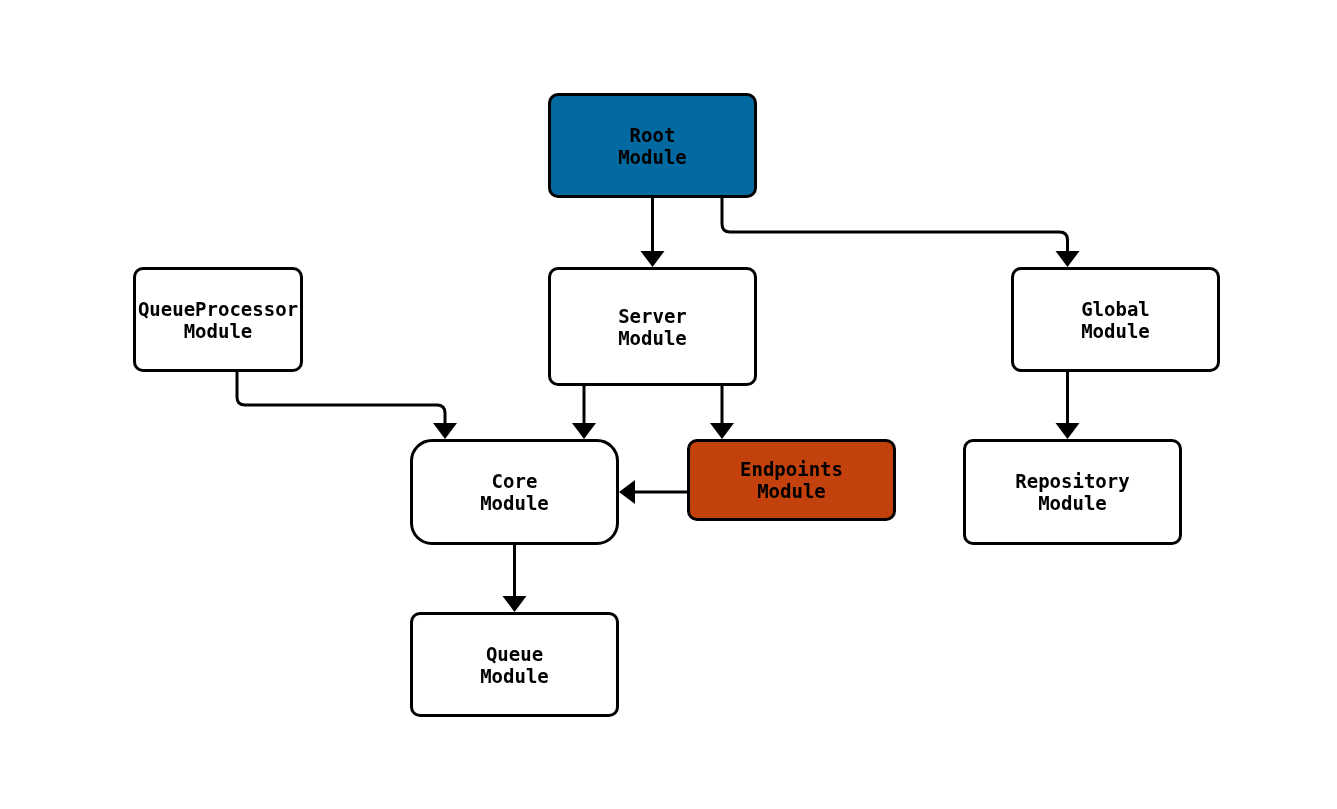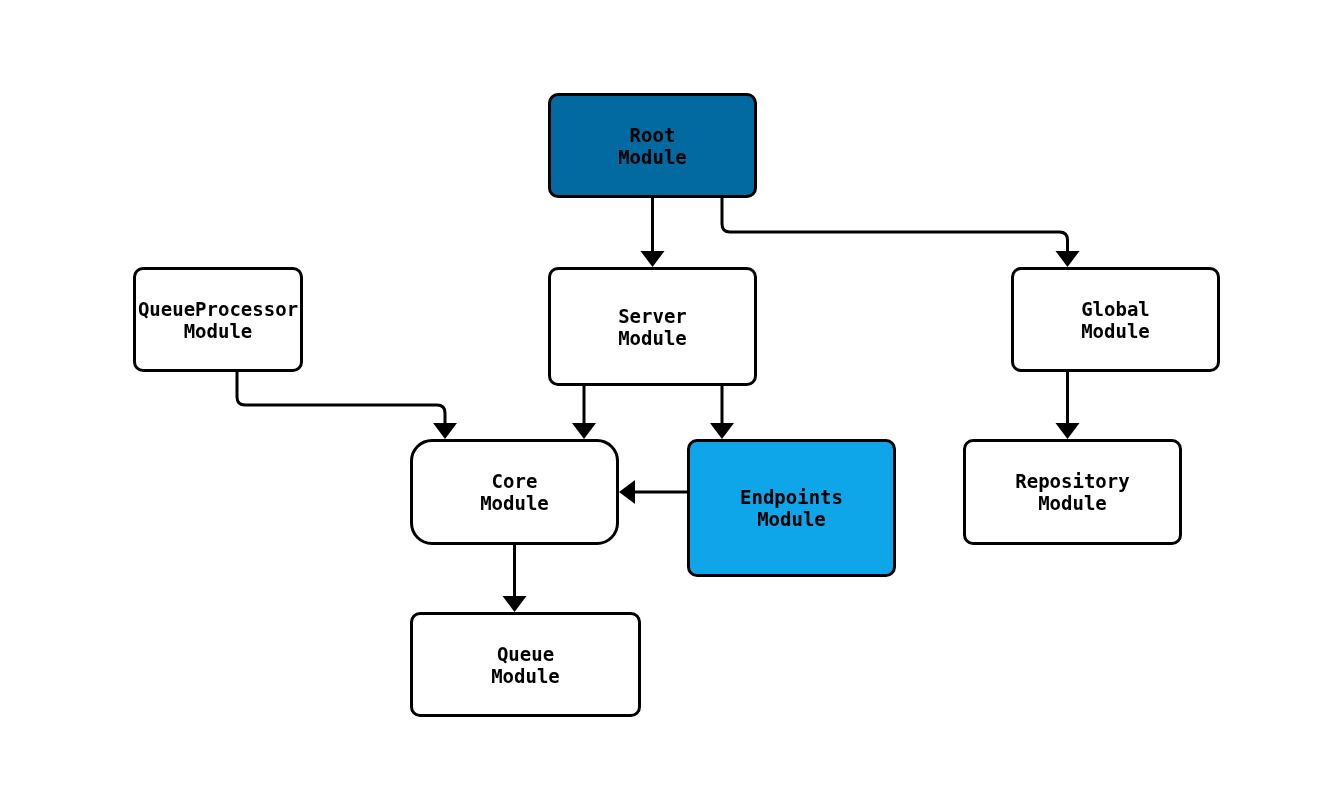--- a/index.html
+++ b/index.html
@@ -93,26 +93,26 @@
         <div>Module</div>
       </div>
       <div class="node" style="left: 963px; top: 267px; width: 209px; height: 105px; border-color: rgb(0, 0, 0); background: rgb(255, 255, 255); color: rgb(0, 0, 0); margin-left: 48px;">
         <div>Global</div>
         <div>Module</div>
       </div>
       <div class="node" style="left: 410px; top: 439px; width: 209px; height: 106px; border-color: rgb(0, 0, 0); background: rgb(255, 255, 255); color: rgb(0, 0, 0); border-radius: 22px;">
         <div>Core</div>
         <div>Module</div>
       </div>
-      <div class="node" style="left: 687px; top: 439px; width: 209px; height: 138px; border-color: rgb(0, 0, 0); background: #0ea5e9; color: rgb(0, 0, 0);">
+      <div class="node" style="left: 687px; top: 439px; width: 209px; height: 82px; border-color: rgb(0, 0, 0); background: #c2410c; color: rgb(0, 0, 0);">
         <div>Endpoints</div>
         <div>Module</div>
       </div>
       <div class="node" style="left: 963px; top: 439px; width: 219px; height: 106px; border-color: rgb(0, 0, 0); background: rgb(255, 255, 255); color: rgb(0, 0, 0);">
         <div>Repository</div>
         <div>Module</div>
       </div>
-      <div class="node" style="left: 410px; top: 612px; width: 231px; height: 105px; border-color: rgb(0, 0, 0); background: rgb(255, 255, 255); color: rgb(0, 0, 0);">
+      <div class="node" style="left: 410px; top: 612px; width: 209px; height: 105px; border-color: rgb(0, 0, 0); background: rgb(255, 255, 255); color: rgb(0, 0, 0);">
         <div>Queue</div>
         <div>Module</div>
       </div>
     </div>
 </div>
 
 </body></html>

